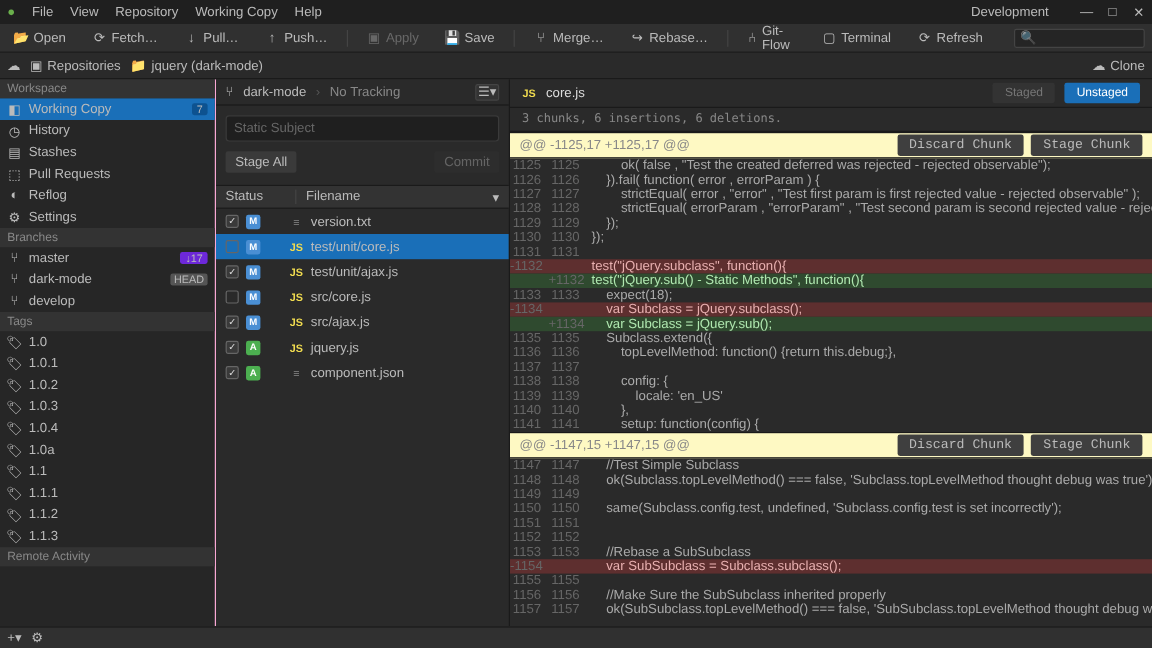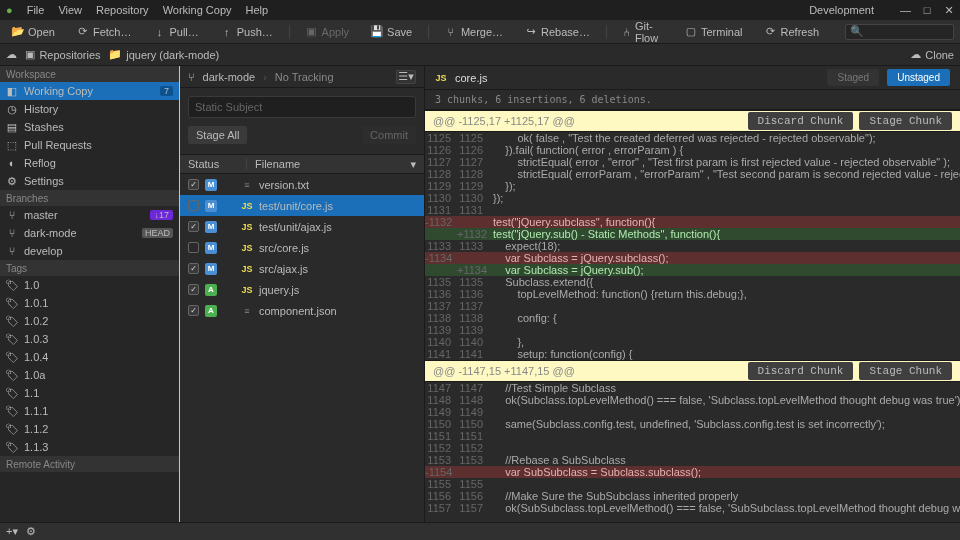--- a/index.html
+++ b/index.html
@@ -421,20 +421,21 @@
           <span class="ln">1137</span>
         </div>
         <div class="line">
           <span class="ln">1138</span>
           <span class="ln">1138</span>
           <span class="code">        config: {</span>
         </div>
         <div class="line">
           <span class="ln">1139</span>
           <span class="ln">1139</span>
+          <span class="code">            locale: 'en_US'</span>
         </div>
         <div class="line">
           <span class="ln">1140</span>
           <span class="ln">1140</span>
           <span class="code">        },</span>
         </div>
         <div class="line">
           <span class="ln">1141</span>
           <span class="ln">1141</span>
           <span class="code">        setup: function(config) {</span>

